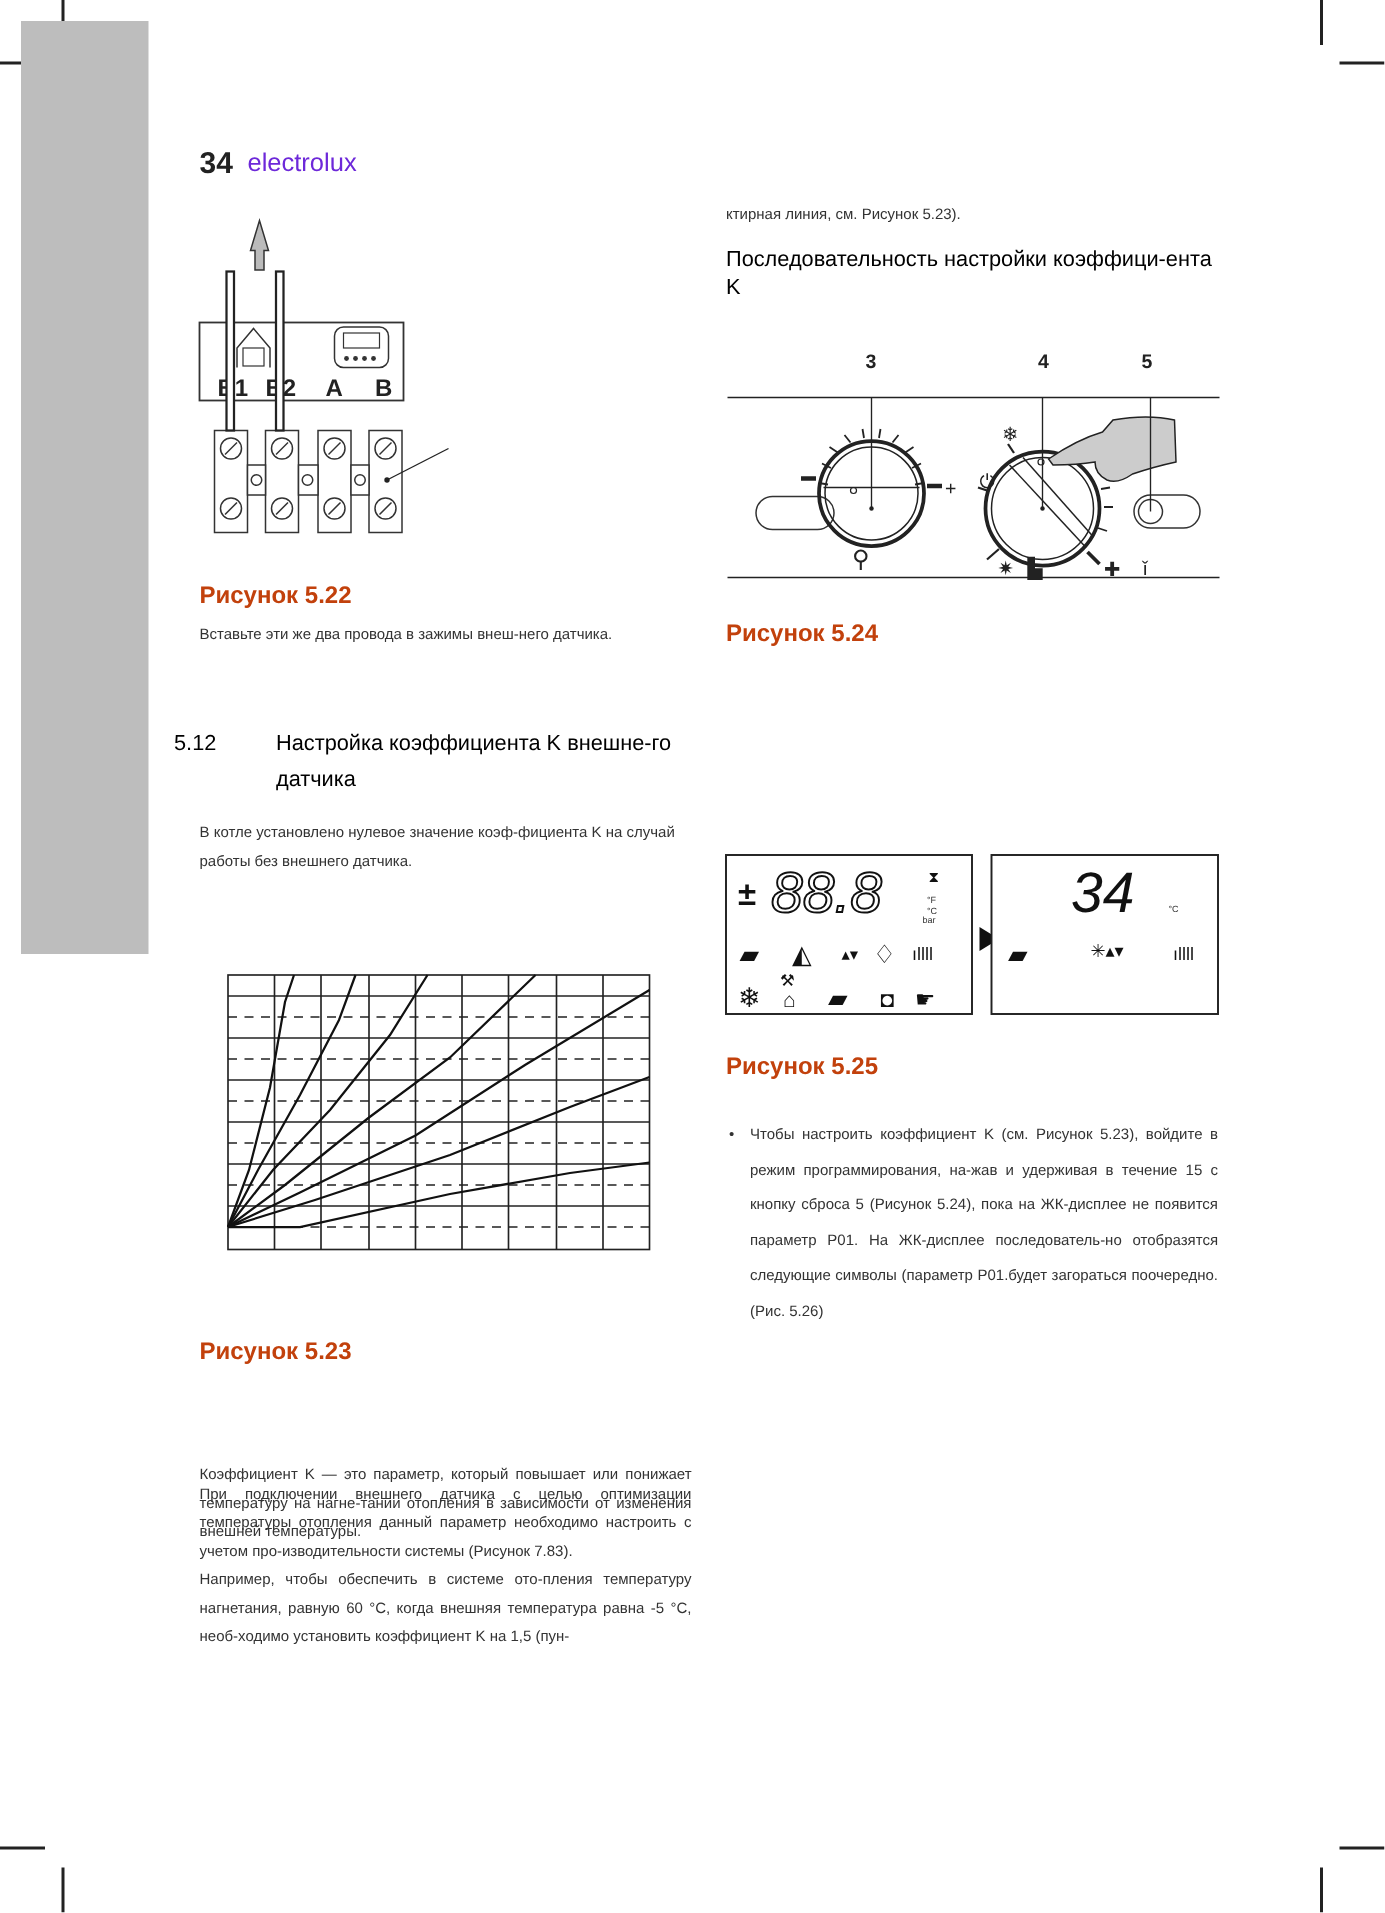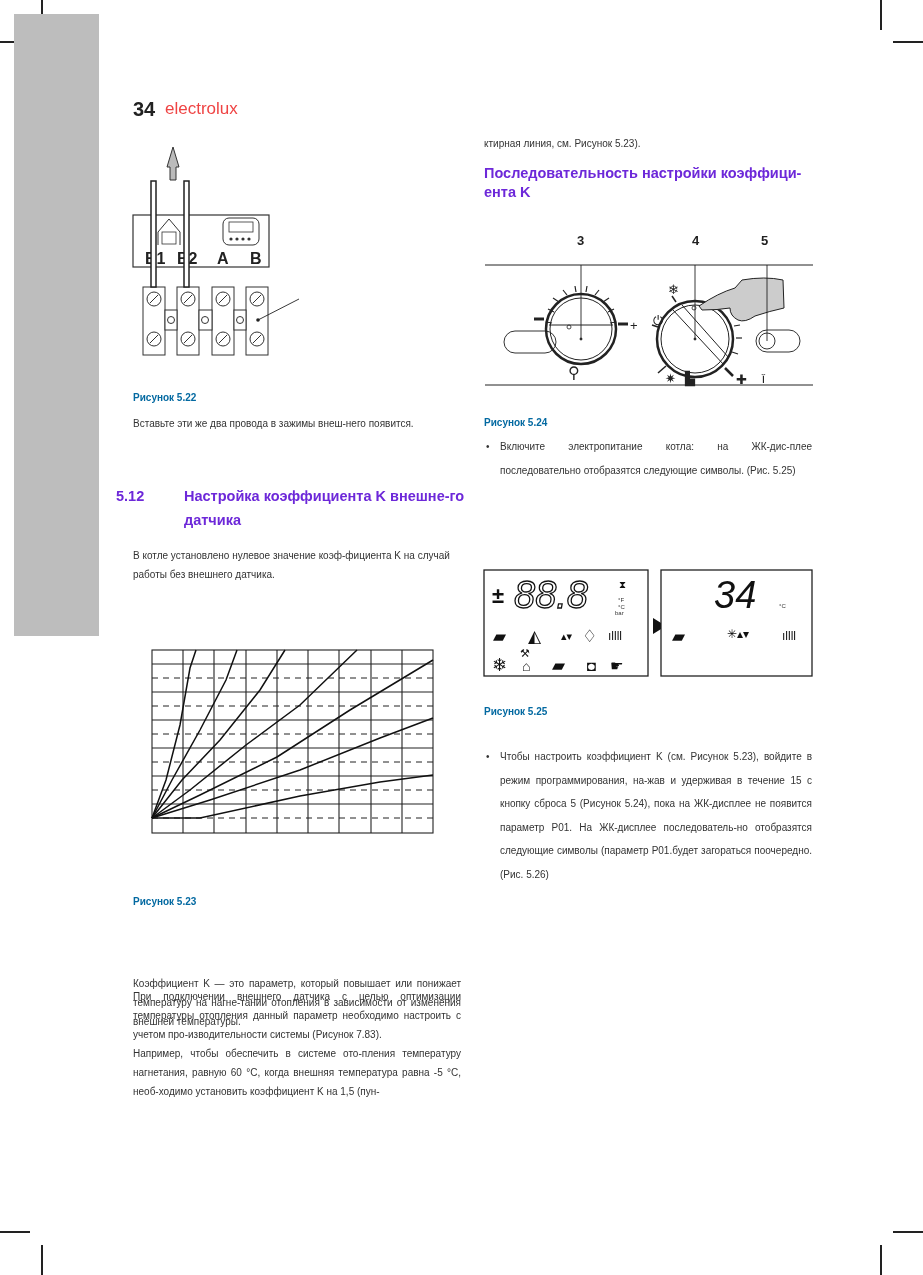--- a/index.html
+++ b/index.html
@@ -5,25 +5,25 @@
   html, body { margin: 0; padding: 0; }
   body {
     width: 923px; height: 1275px; position: relative; overflow: hidden;
     background: #ffffff; color: #2a2a2a;
     font-family: "Liberation Sans", "DejaVu Sans", sans-serif;
   }
   .abs { position: absolute; }
   .side-bar { left: 14px; top: 14px; width: 85px; height: 622px; background: #bdbdbd; }
   .crop { position: absolute; background: #222; }
   .page-num { left: 133px; top: 98px; font-size: 20px; font-weight: bold; color: #222; }
-  .brand { left: 165px; top: 99px; font-size: 17px; color: #ef4444; }
+  .brand { left: 165px; top: 99px; font-size: 17px; color: #6d28d9; }
   .col { position: absolute; font-size: 10px; line-height: 19px; color: #333; }
-  .caption { font-weight: bold; font-size: 10px; color: #0369a1; }
+  .caption { font-weight: bold; font-size: 16px; color: #c2410c; }
   .justify { text-align: justify; }
-  .heading { position: absolute; font-weight: bold; font-size: 14.5px; color: #6d28d9; line-height: 24px; }
+  .heading { position: absolute; font-weight: normal; font-size: 14.5px; color: #000000; line-height: 24px; }
   .bullet { position: relative; padding-left: 16px; text-align: justify; line-height: 23.5px; }
   .bullet::before { content: "•"; position: absolute; left: 2px; top: 0; }
   svg text { font-family: "Liberation Sans", sans-serif; }
 </style>
 </head>
 <body>
 
 <div class="crop" style="left:41px;top:0;width:2px;height:30px;"></div>
 <div class="crop" style="left:0;top:41px;width:30px;height:2px;"></div>
 <div class="crop" style="left:880px;top:0;width:2px;height:30px;"></div>
@@ -92,21 +92,21 @@
   </g>
 
   <rect x="26" y="41" width="5" height="106" fill="#fff" stroke="#222" stroke-width="1.5"></rect>
   <rect x="59" y="41" width="5" height="106" fill="#fff" stroke="#222" stroke-width="1.5"></rect>
 
   <circle cx="133" cy="180" r="1.8" fill="#222"></circle>
   <line x1="133" y1="180" x2="174" y2="159" stroke="#222" stroke-width="0.9"></line>
 </svg>
 
 <div class="col caption" style="left:133px;top:388px;">Рисунок 5.22</div>
-<div class="col" style="left:133px;top:412px;width:325px;line-height:23px;">Вставьте эти же два провода в зажимы внеш-него появится.</div>
+<div class="col" style="left:133px;top:412px;width:325px;line-height:23px;">Вставьте эти же два провода в зажимы внеш-него датчика.</div>
 
 <div class="heading" style="left:116px;top:484px;">5.12</div>
 <div class="heading" style="left:184px;top:484px;width:290px;">Настройка коэффициента K внешне-го датчика</div>
 
 <div class="col" style="left:133px;top:546px;width:325px;">В котле установлено нулевое значение коэф-фициента K на случай работы без внешнего датчика.</div>
 
 <svg class="abs" style="left:150px;top:648px;" width="286" height="188" viewBox="150 648 286 188">
   <g stroke="#222" stroke-width="1.1" fill="none">
     <rect x="152" y="650" width="281" height="183"></rect>
     <line x1="183" y1="650" x2="183" y2="833"></line>
@@ -210,21 +210,20 @@
   <path d="M219 78 Q238 65 255 60 L262 52 Q285 48 303 52 L304 80 Q290 83 275 88 Q265 95 258 92 Q250 88 250 80 Q238 82 222 82 Z" fill="#ccc" stroke="#222" stroke-width="1"></path>
 
   <rect x="276" y="102" width="44" height="22" rx="11" fill="#fff" stroke="#333"></rect>
   <circle cx="287" cy="113" r="8" fill="#fff" stroke="#333"></circle>
   <line x1="287" y1="37" x2="287" y2="113" stroke="#222" stroke-width="0.9"></line>
   <text x="282" y="155" font-size="13" fill="#222">ǐ</text>
 </svg>
 
 <div class="col caption" style="left:484px;top:413px;">Рисунок 5.24</div>
 <div class="col" style="left:484px;top:435px;width:328px;">
-  <div class="bullet">Включите электропитание котла: на ЖК-дис-плее последовательно отобразятся следующие символы. (Рис. 5.25)</div>
 </div>
 
 <svg class="abs" style="left:482px;top:568px;" width="334" height="112" viewBox="0 0 334 112">
   <rect x="2" y="2" width="164" height="106" fill="#fff" stroke="#222" stroke-width="1.3"></rect>
   <text x="10" y="35" font-size="22" font-weight="bold" fill="#111">±</text>
   <text x="32" y="40" font-size="38" font-style="italic" fill="none" stroke="#111" stroke-width="1.3" font-family="Liberation Mono, monospace">88.8</text>
   <text x="137" y="20" font-size="10" fill="#111">⧗</text>
   <text x="136" y="34" font-size="6" fill="#333">°F</text>
   <text x="136" y="41" font-size="6" fill="#333">°C</text>
   <text x="133" y="47" font-size="6" fill="#333">bar</text>

